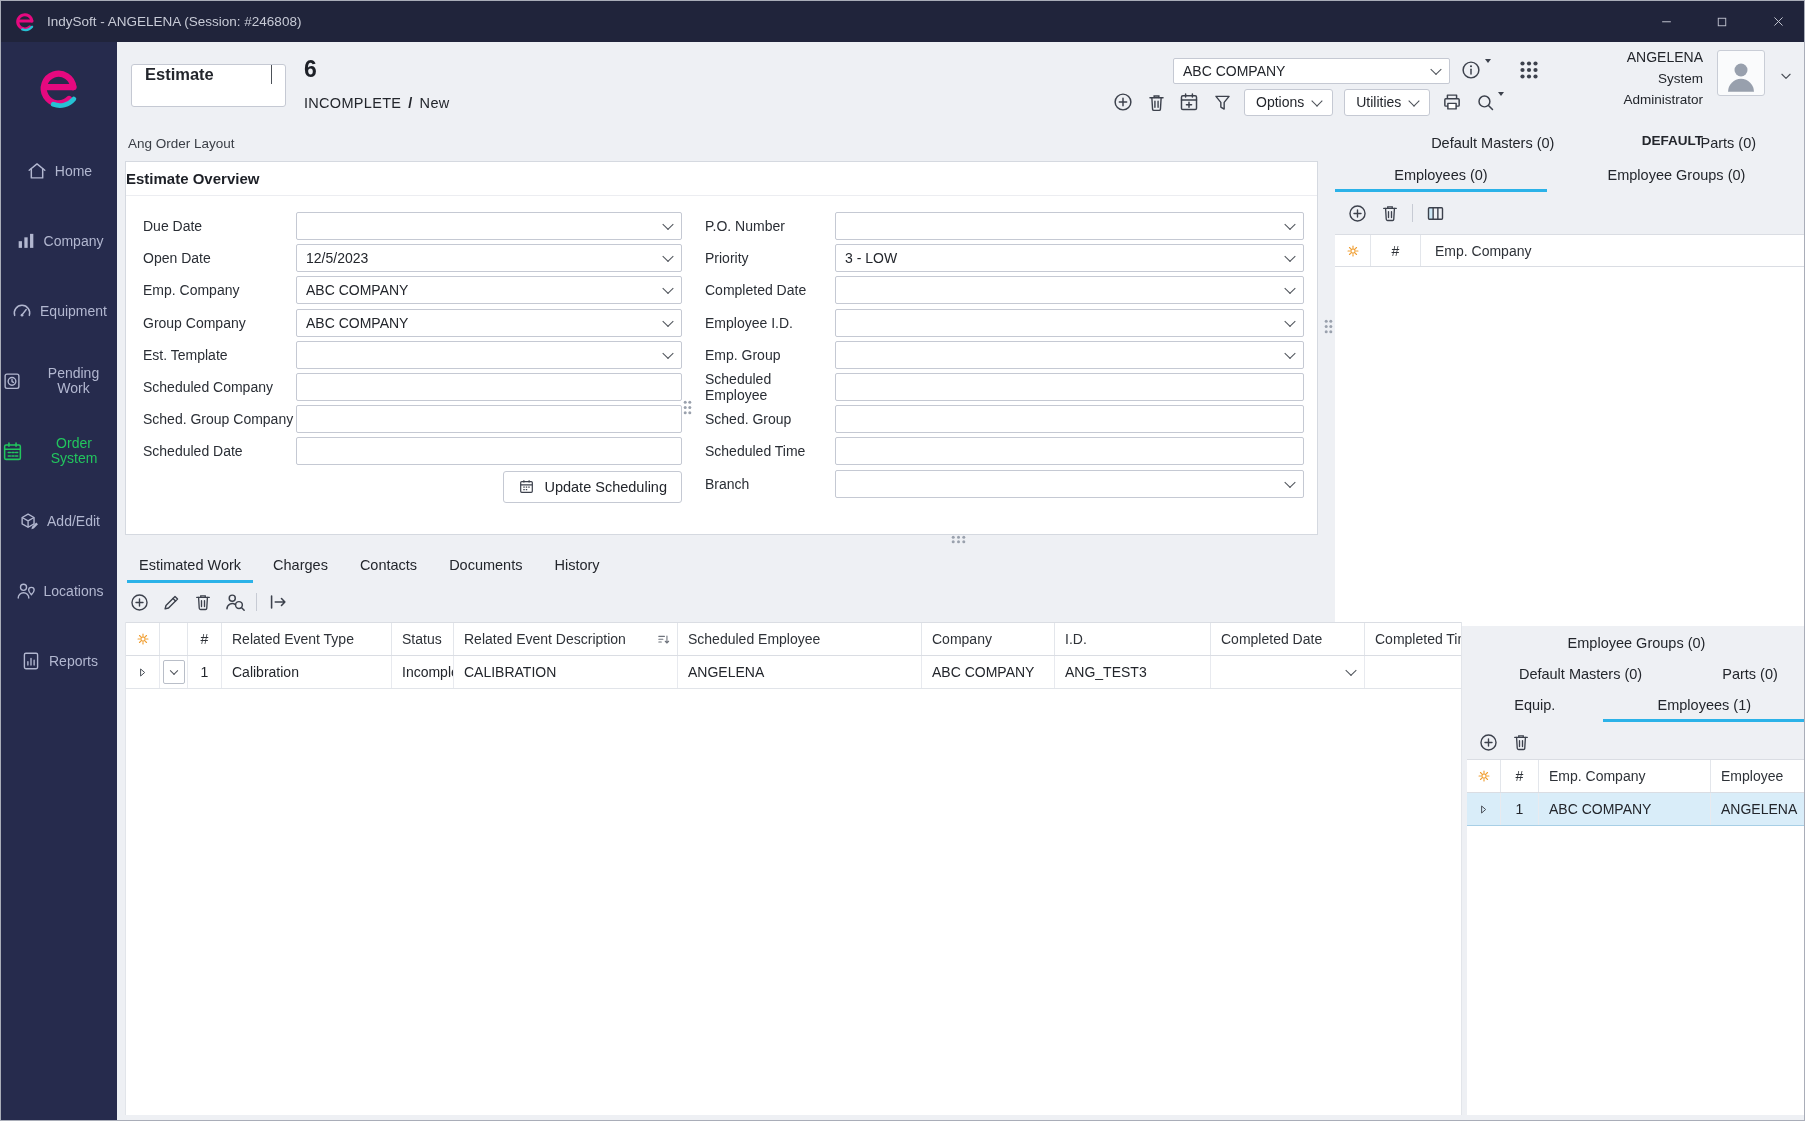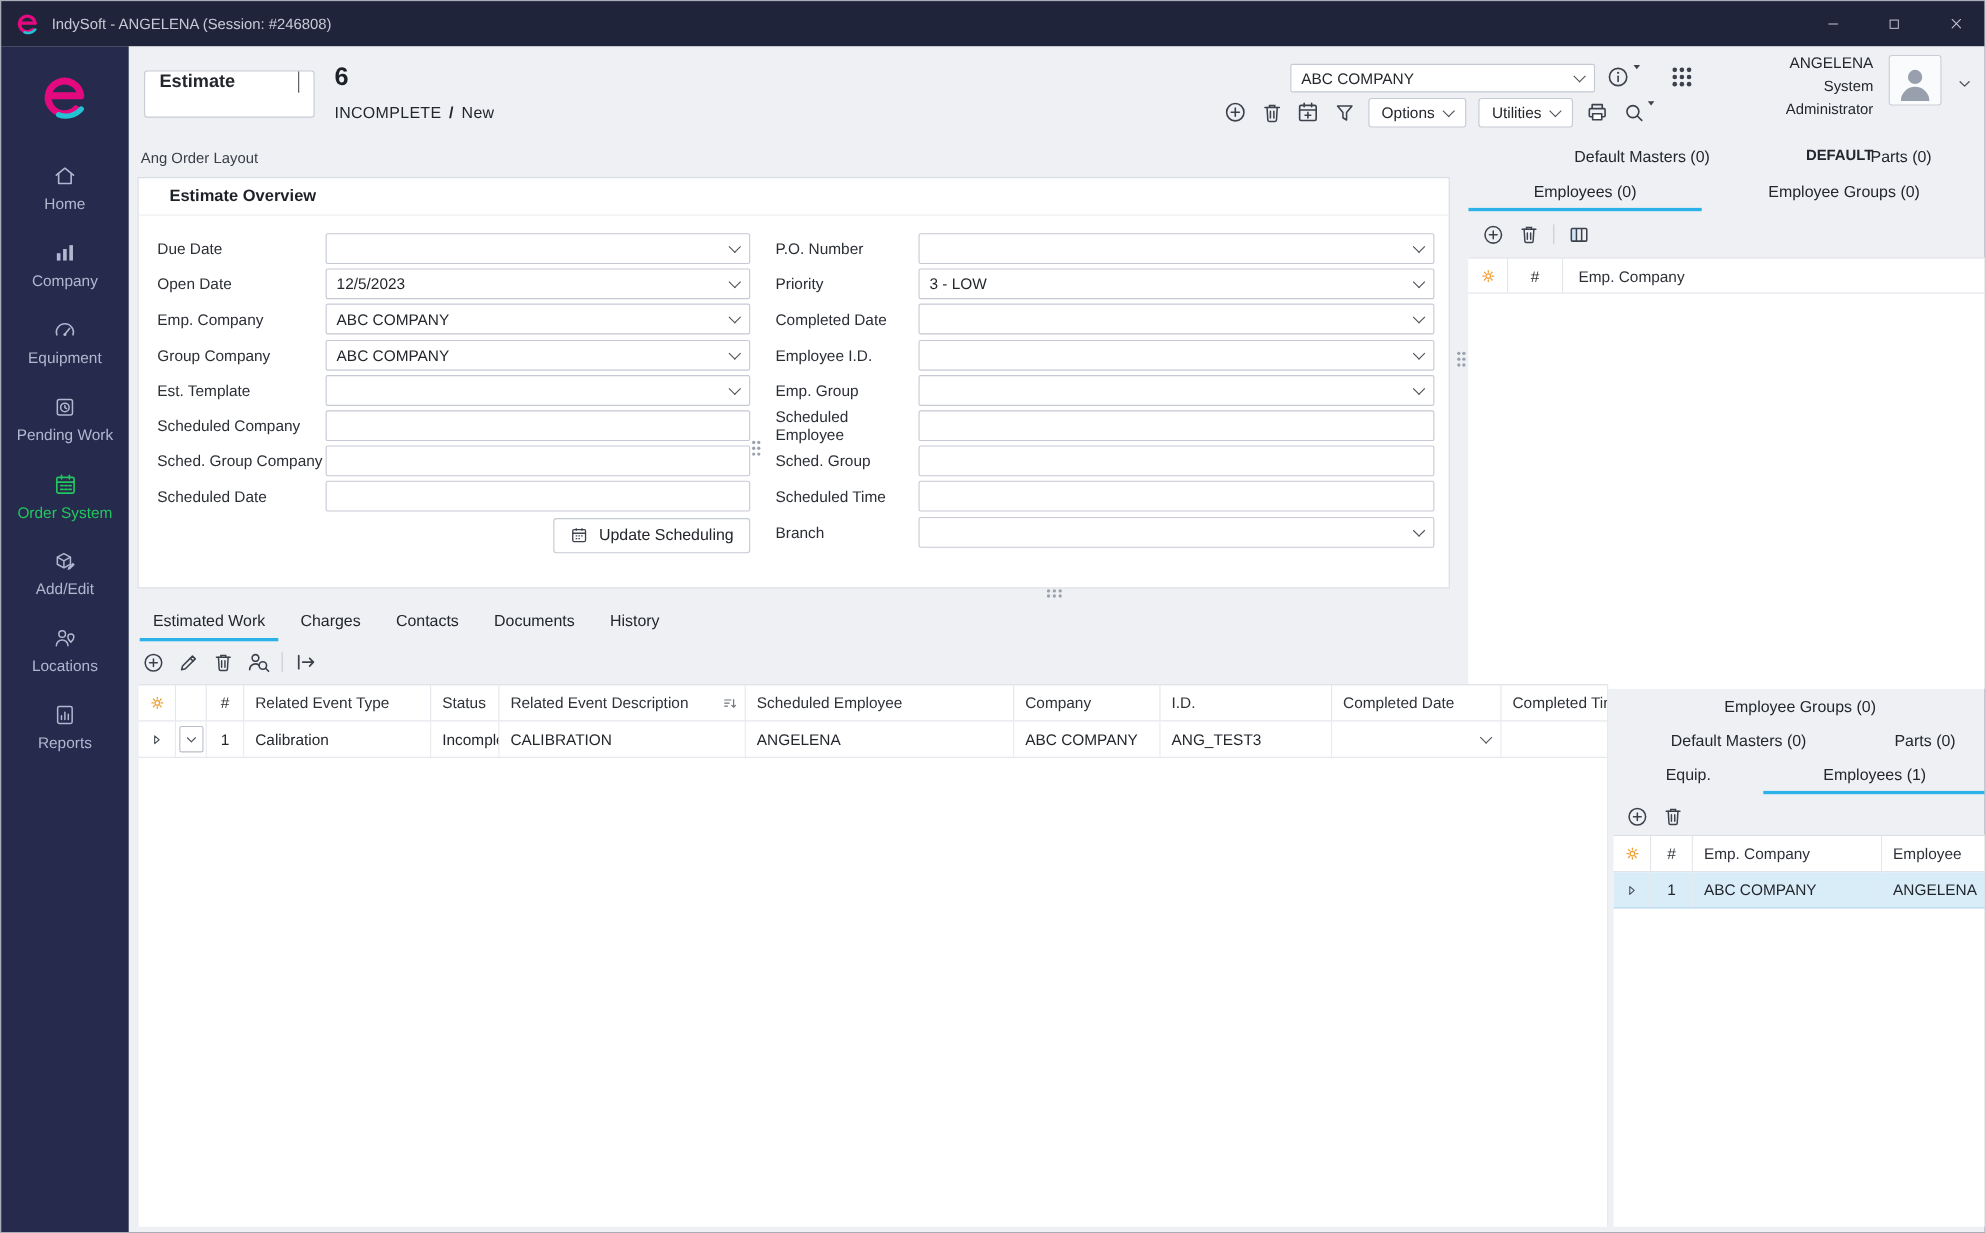--- a/index.html
+++ b/index.html
@@ -11,21 +11,21 @@
 
 .titlebar{position:absolute;left:0;top:0;width:1805px;height:41px;background:#20243b;display:flex;align-items:center}
 .tb-logo{margin-left:13px}
 .tb-title{margin-left:11px;font-size:13.5px;color:#c7cad6}
 .tb-controls{margin-left:auto;display:flex;height:100%}
 .tb-btn{width:56px;height:100%;display:flex;align-items:center;justify-content:center;cursor:pointer}
 
 
 .sidebar{position:absolute;left:0;top:41px;width:116px;height:1080px;background:#262b4d;display:flex;flex-direction:column}
 .side-logo{height:94px;display:flex;align-items:center;justify-content:center}
-.nav-item{height:70px;display:flex;flex-direction:column;align-items:center;justify-content:center;gap:7px;color:#b2b7d0;font-size:14px;cursor:pointer;text-align:center}
+.nav-item{height:70px;display:flex;flex-direction:row;align-items:center;justify-content:center;gap:7px;color:#b2b7d0;font-size:14px;cursor:pointer;text-align:center}
 .nav-item.active{color:#22c55e;font-weight:400}
 .nav-label{line-height:1.05}
 
 
 .combo{background:#fff;border:1px solid #c5c9d3;border-radius:2px;height:28px;display:flex;align-items:center;padding:0 26px 0 9px;font-size:14px;position:relative;cursor:pointer;white-space:nowrap}
 .chev{position:absolute;right:9px;top:50%;width:8px;height:8px;border-right:1.5px solid #4c5158;border-bottom:1.5px solid #4c5158;transform:translateY(-70%) rotate(45deg)}
 .chev-s{position:absolute;left:50%;top:50%;width:6px;height:6px;border-right:1.4px solid #4c5158;border-bottom:1.4px solid #4c5158;transform:translate(-50%,-70%) rotate(45deg)}
 .chev-btn{width:8px;height:8px;border-right:1.6px solid #4c5158;border-bottom:1.6px solid #4c5158;transform:rotate(45deg);margin-top:-3px}
 .tinput{height:28px;border:1px solid #c5c9d3;border-radius:2px;font:14px "Liberation Sans",sans-serif;padding:0 8px;color:#23262c;background:#fff;outline:none}
 .ibtn{width:22px;height:22px;display:flex;align-items:center;justify-content:center;cursor:pointer;position:relative;flex:none}
@@ -40,21 +40,21 @@
 .header-tools{position:absolute;left:1111px;top:87px;height:28px;display:flex;align-items:center;gap:11px}
 .user-area{position:absolute;left:1575px;top:46px;display:flex;gap:14px}
 .user-text{width:127px;text-align:right;font-size:14px;line-height:1.55}
 .user-text .role{font-size:13.5px}
 .user-text .workspace{font-weight:700;margin-top:20px;font-size:13.5px}
 .avatar-box{width:48px;height:46px;border:1px solid #c9cdd6;border-radius:3px;background:#fafbfc;display:flex;align-items:flex-end;justify-content:center;overflow:hidden;margin-top:3px}
 .label13{position:absolute;font-size:13.5px;color:#3a3e46}
 
 
 .panel{position:absolute;left:124px;top:160px;width:1193px;height:374px;background:#fff;border:1px solid #d5d9e0}
-.panel-title{height:34px;line-height:34px;padding-left:28px;font-size:15px;font-weight:700;border-bottom:1px solid #ecedf1;color:#1d2027}
+.panel-title{height:34px;line-height:34px;padding-left:0;font-size:15px;font-weight:700;border-bottom:1px solid #ecedf1;color:#1d2027}
 .fields{position:absolute;display:flex;flex-direction:column}
 .frow{height:32.2px;display:flex;align-items:center}
 .flabel{font-size:14px;color:#2a2e35}
 .fl .flabel{width:153px}
 .fl .fctl{width:386px}
 .fr .flabel{width:130px}
 .fr .fctl{width:469px}
 .sched-btn{height:32px;background:#fff;border:1px solid #c5c9d3;border-radius:3px;display:flex;align-items:center;gap:9px;padding:0 14px;font-size:14.5px;font-family:inherit;cursor:pointer;color:#23262c}
 
 

